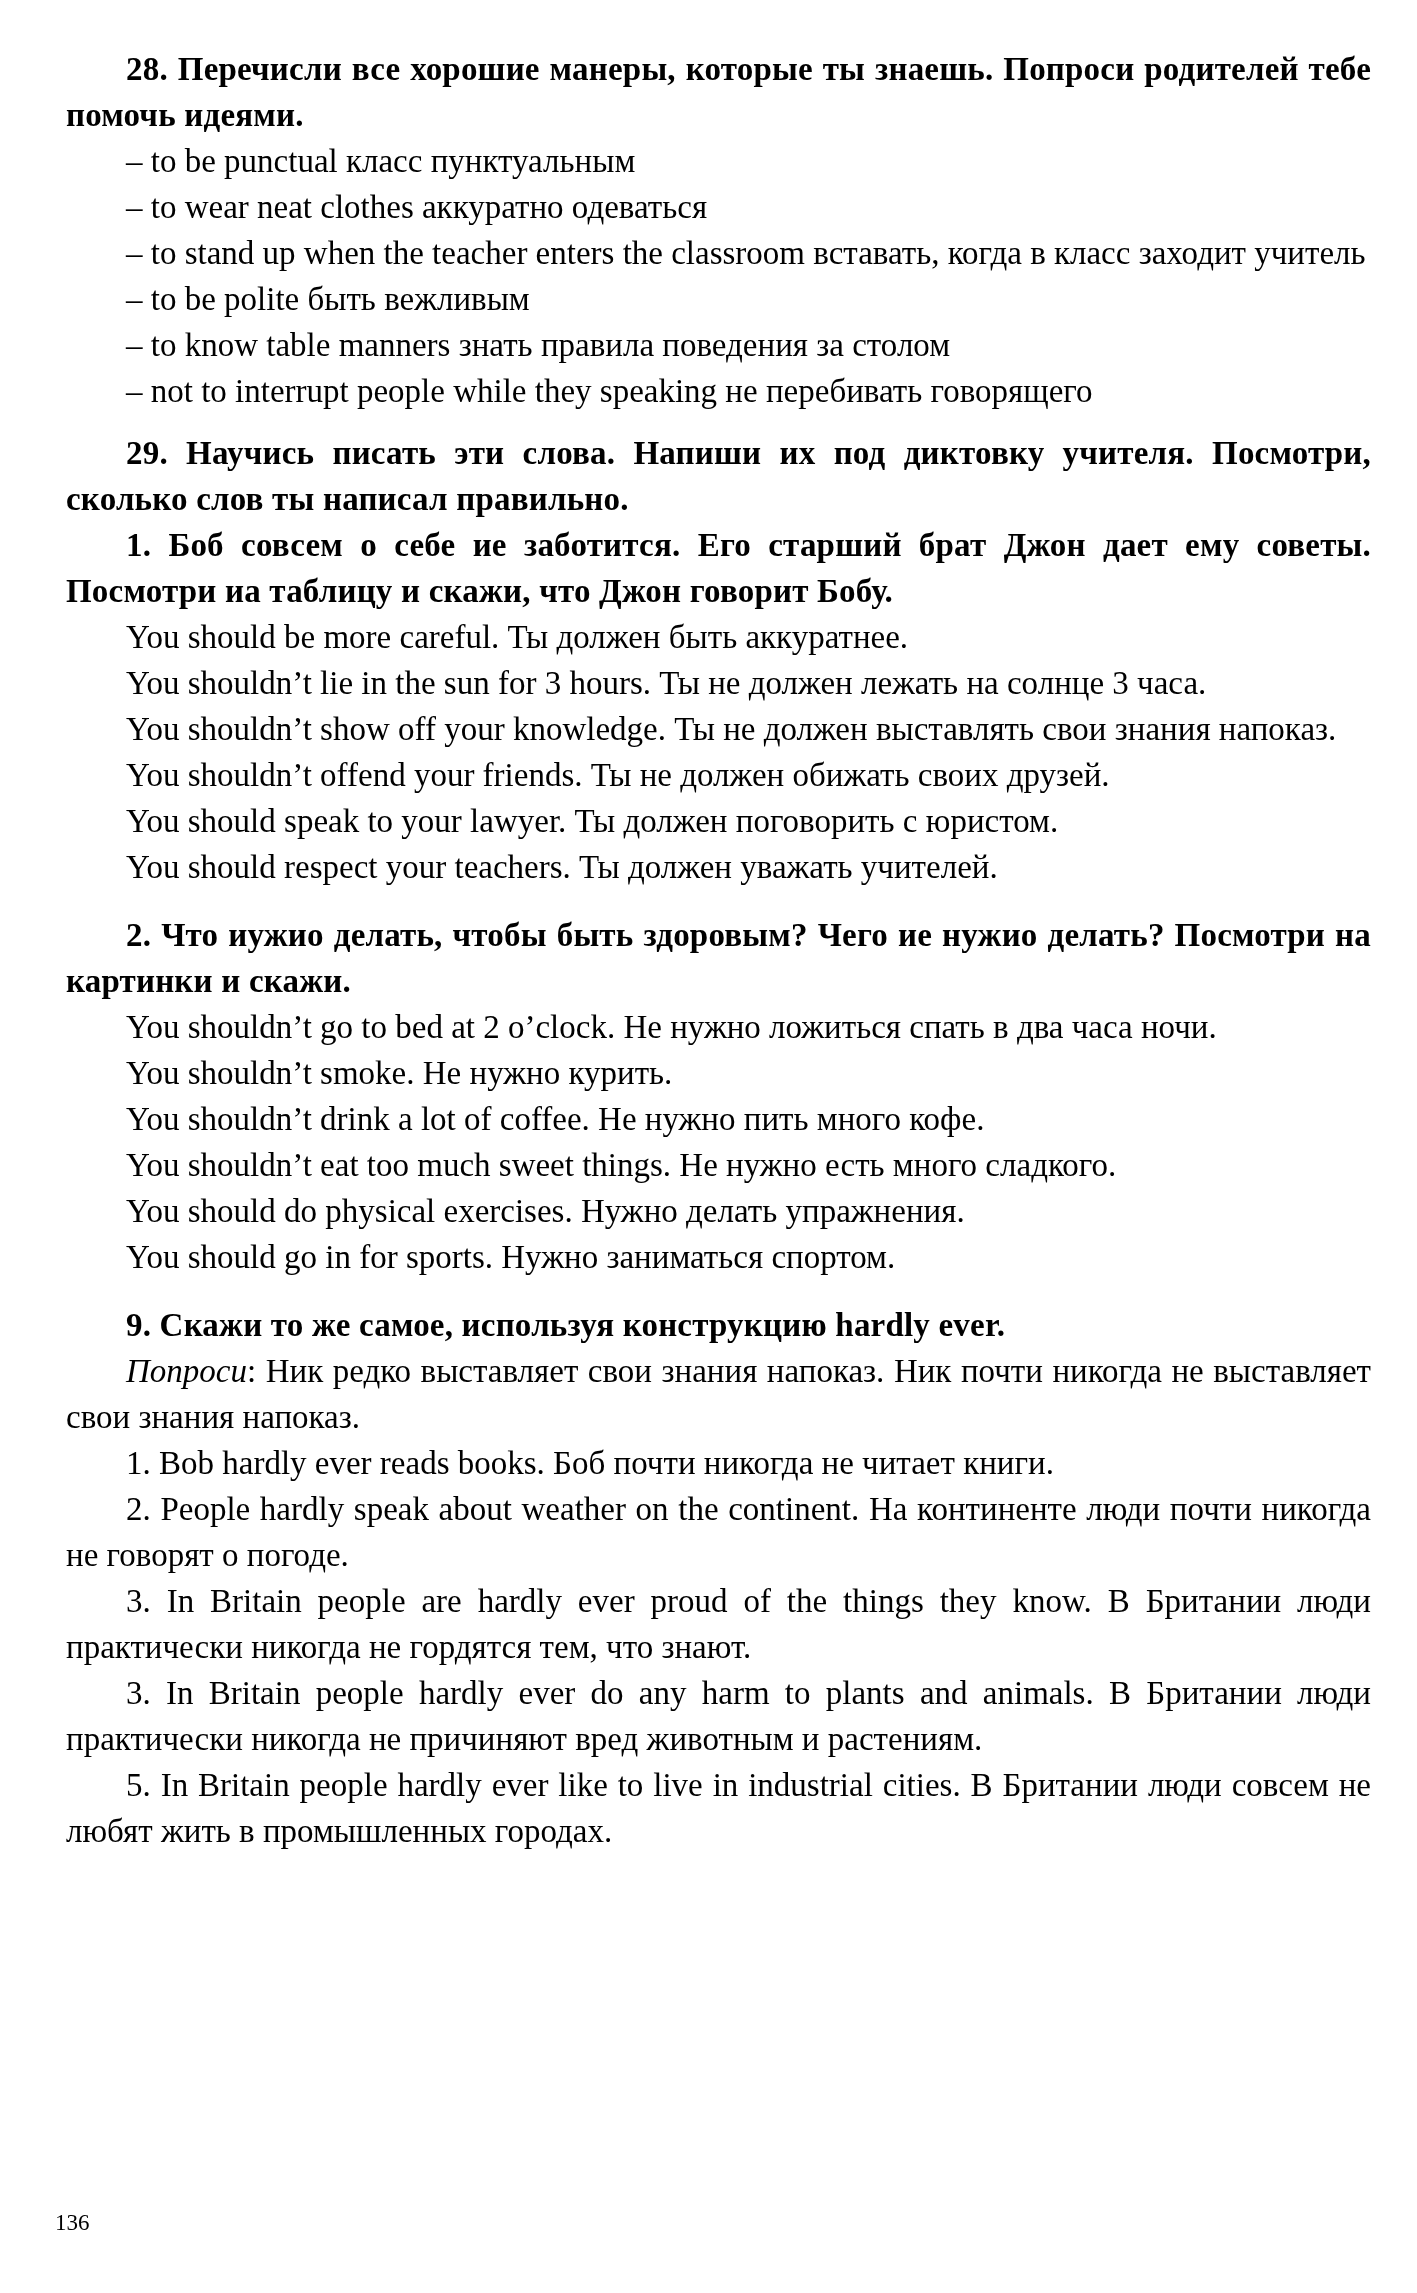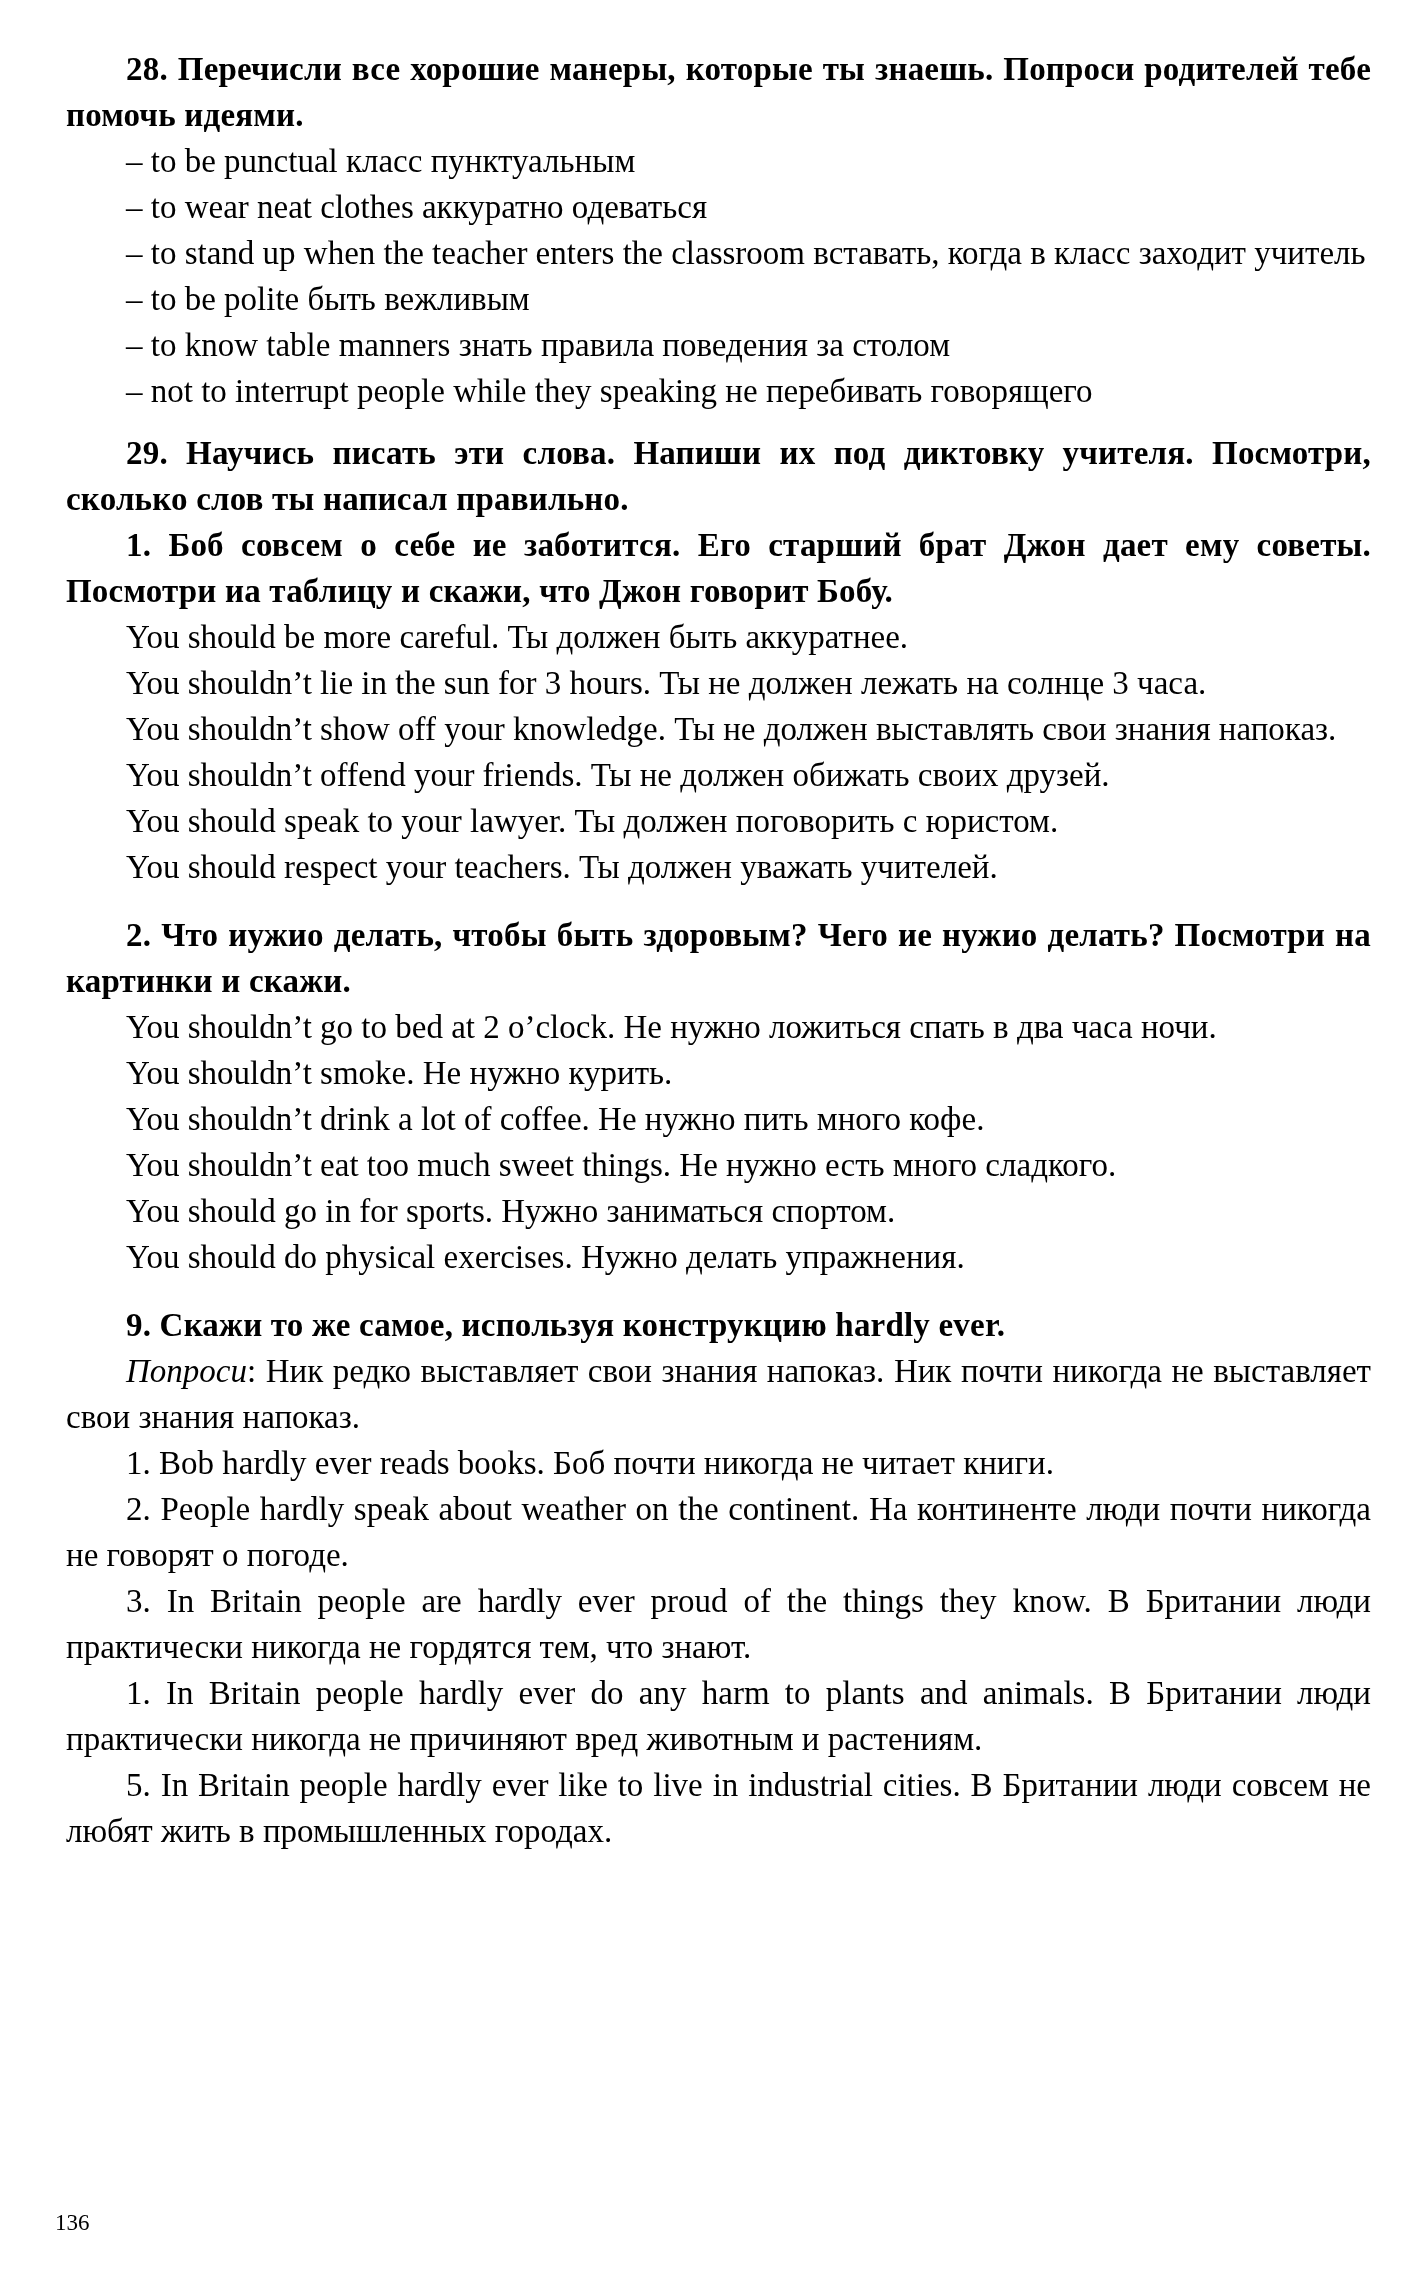--- a/index.html
+++ b/index.html
@@ -56,29 +56,29 @@
     <p class="p">You should speak to your lawyer. Ты должен поговорить с юристом.</p>
     <p class="p">You should respect your teachers. Ты должен уважать учителей.</p>
   </section>
 
   <section>
     <p class="p b ex-head">2. Что иужио делать, чтобы быть здоровым? Чего ие нужио делать? Посмотри на картинки и скажи.</p>
     <p class="p">You shouldn’t go to bed at 2 o’clock. Не нужно ложиться спать в два часа ночи.</p>
     <p class="p">You shouldn’t smoke. Не нужно курить.</p>
     <p class="p">You shouldn’t drink a lot of coffee. Не нужно пить много кофе.</p>
     <p class="p">You shouldn’t eat too much sweet things. Не нужно есть много сладкого.</p>
+    <p class="p">You should do physical exercises. Нужно делать упражнения.</p>
     <p class="p">You should go in for sports. Нужно заниматься спортом.</p>
-    <p class="p">You should do physical exercises. Нужно делать упражнения.</p>
   </section>
 
   <section>
     <p class="p b ex-head">9. Скажи то же самое, используя конструкцию hardly ever.</p>
     <p class="p"><span class="it">Попроси</span><span>: Ник редко выставляет свои знания напоказ. Ник почти никогда не выставляет свои знания напоказ.</span></p>
     <p class="p">1. Bob hardly ever reads books. Боб почти никогда не читает книги.</p>
     <p class="p">2. People hardly speak about weather on the continent. На континенте люди почти никогда не говорят о погоде.</p>
     <p class="p">3. In Britain people are hardly ever proud of the things they know. В Британии люди практически никогда не гордятся тем, что знают.</p>
-    <p class="p">1. In Britain people hardly ever do any harm to plants and animals. В Британии люди практически никогда не причиняют вред животным и растениям.</p>
+    <p class="p">3. In Britain people hardly ever do any harm to plants and animals. В Британии люди практически никогда не причиняют вред животным и растениям.</p>
     <p class="p">5. In Britain people hardly ever like to live in industrial cities. В Британии люди совсем не любят жить в промышленных городах.</p>
   </section>
 
 </div>
 
 <div class="pagenum">136</div>
 
 </body></html>

